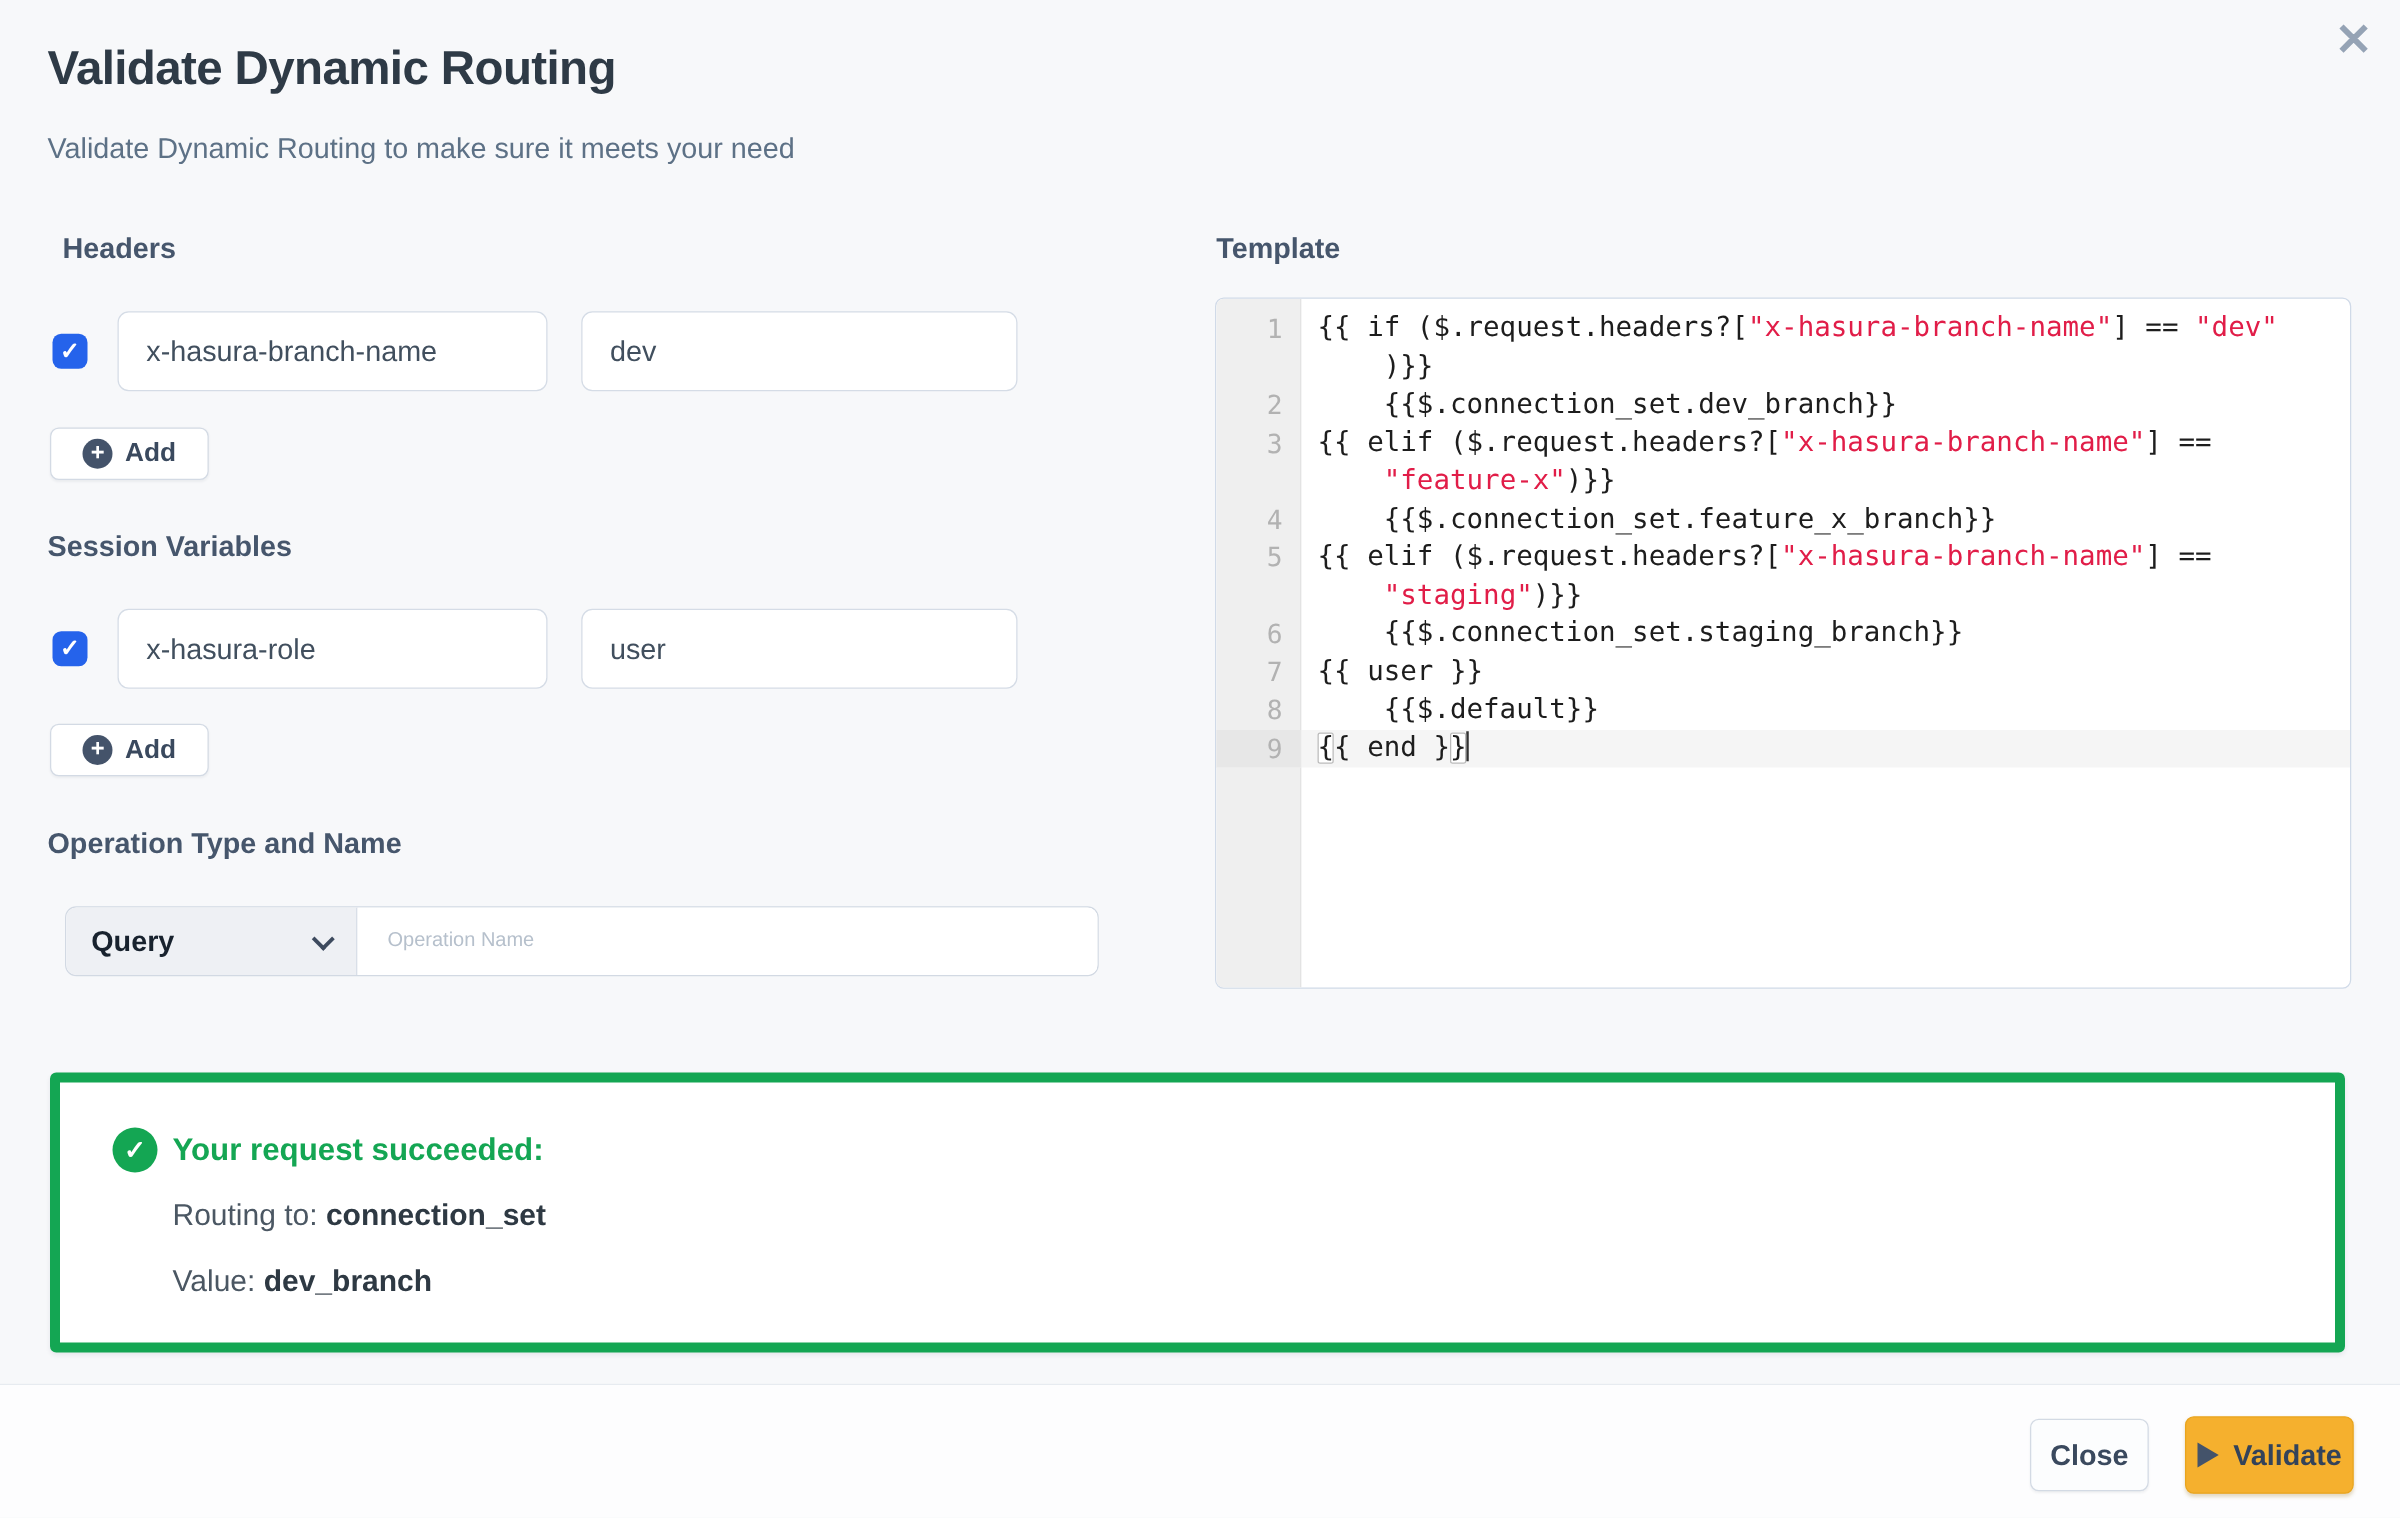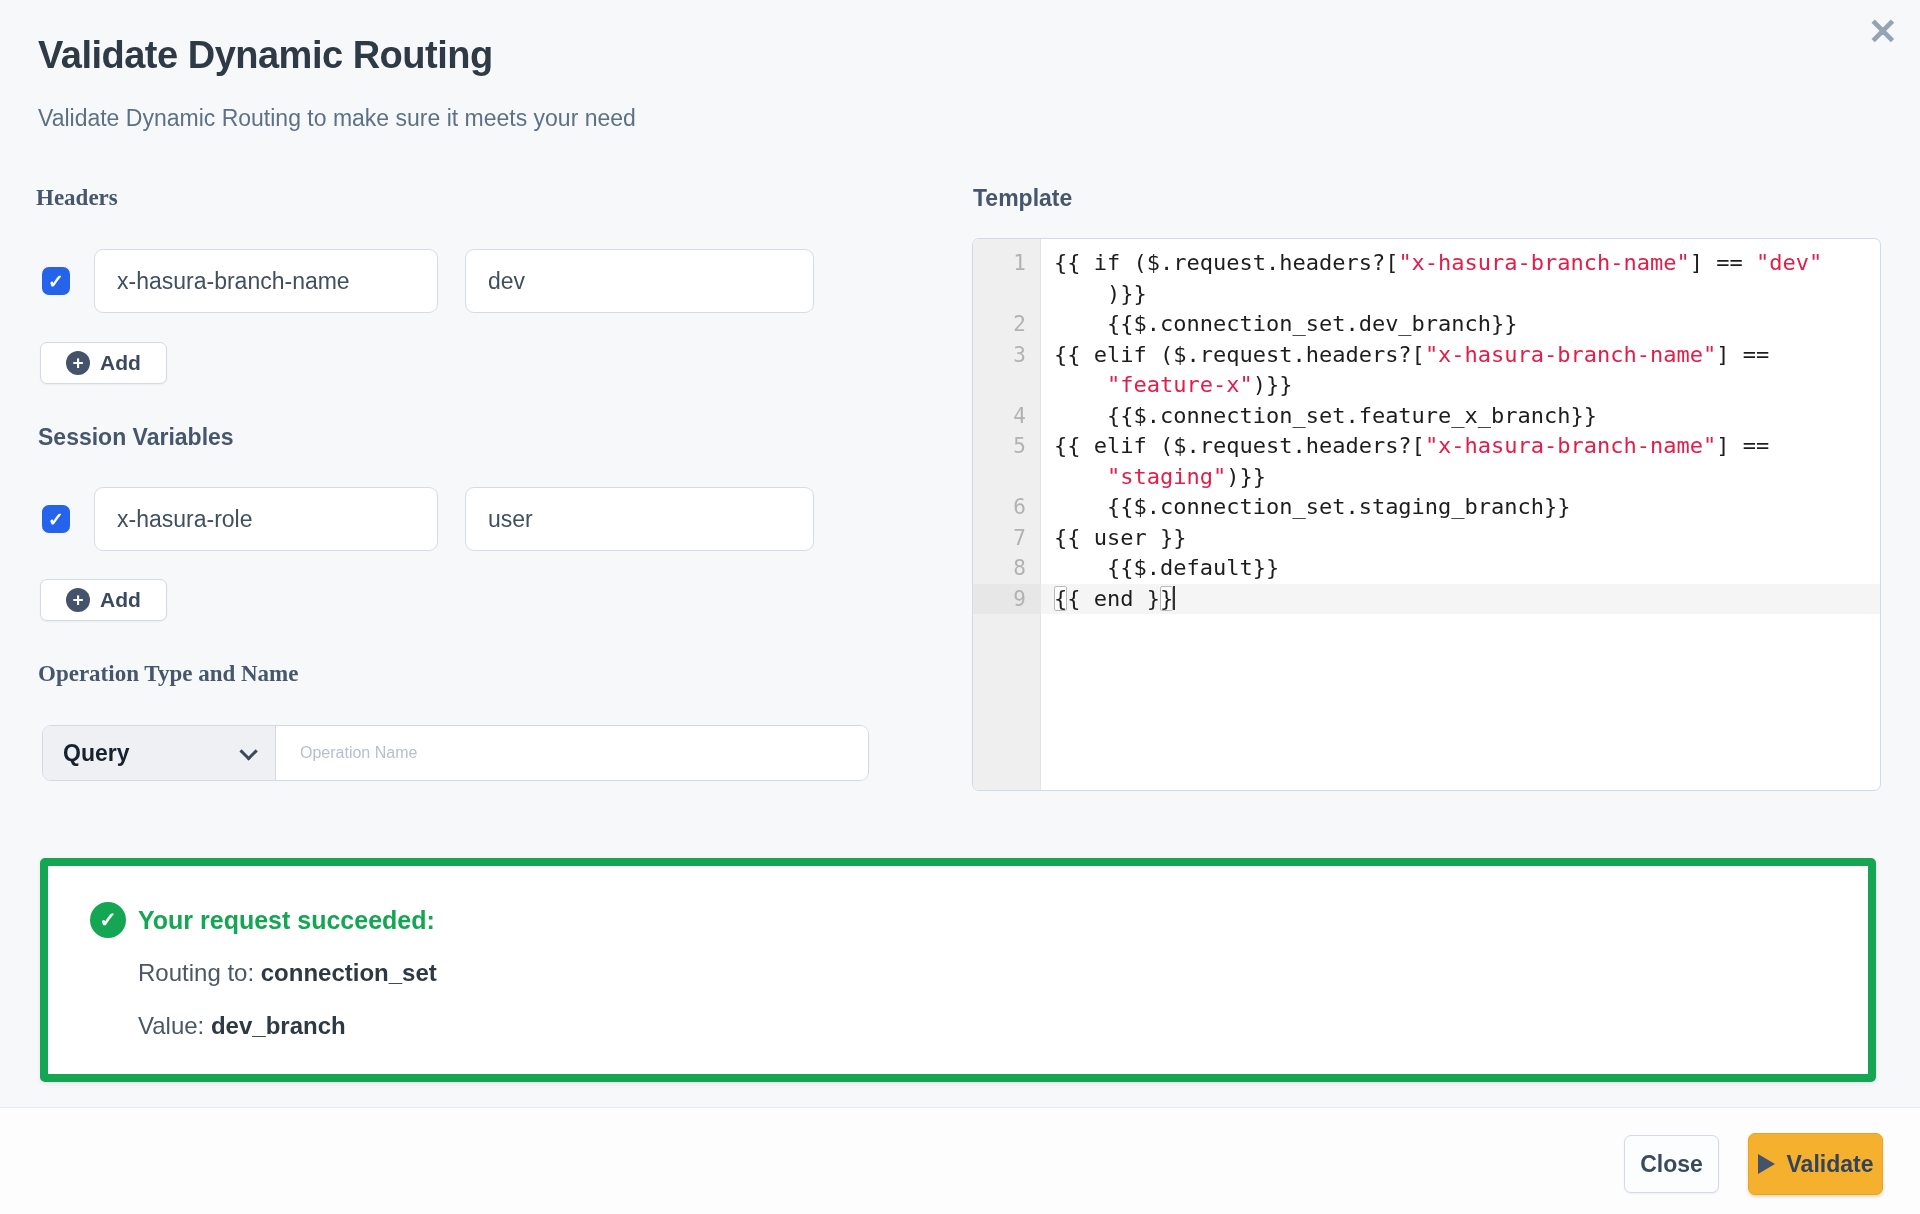--- a/index.html
+++ b/index.html
@@ -18,21 +18,21 @@
   .section-label{font-size:23px;font-weight:700;color:var(--heading);}
 
   .checkbox{width:28px;height:28px;background:var(--blue);border-radius:7px;display:flex;align-items:center;justify-content:center;color:#fff;font-size:19px;font-weight:700;cursor:pointer;}
   .txt-input{height:64px;border:1px solid #d5dce6;border-radius:9px;background:#fff;font-family:"Liberation Sans",sans-serif;font-size:23px;color:#414f5e;padding:0 22px;outline:none;}
   .txt-input::placeholder{color:#b6c0cc;}
 
   .add-btn{width:127px;height:42px;background:#fff;border:1px solid #d3dae4;border-radius:7px;display:flex;align-items:center;justify-content:center;gap:10px;cursor:pointer;box-shadow:0 1px 2px rgba(40,50,70,.06);}
   .add-btn .plus{width:24px;height:24px;border-radius:50%;background:var(--slate);color:#fff;font-size:19px;font-weight:700;display:flex;align-items:center;justify-content:center;line-height:1;padding-bottom:2px;}
   .add-btn .lbl{font-size:21px;font-weight:700;color:#3a495e;}
 
-  .op-group{left:42px;top:725px;width:827px;height:56px;border:1px solid #d2d9e3;border-radius:9px;display:flex;overflow:hidden;background:#fff;}
+  .op-group{left:52px;top:725px;width:827px;height:56px;border:1px solid #d2d9e3;border-radius:9px;display:flex;overflow:hidden;background:#fff;}
   .op-select{width:233px;background:#eef0f4;border-right:1px solid #d2d9e3;display:flex;align-items:center;justify-content:space-between;padding:0 22px 0 20px;cursor:pointer;}
   .op-select .val{font-size:23px;font-weight:700;color:#18222e;}
   .chev{width:13px;height:13px;border-right:3px solid #3d4a5e;border-bottom:3px solid #3d4a5e;transform:rotate(45deg) translateY(-3px);}
   .op-name{flex:1;border:none;font-family:"Liberation Sans",sans-serif;font-size:16px;color:#414f5e;padding:0 24px;outline:none;}
   .op-name::placeholder{color:#b6c0cc;}
 
   .editor{left:972px;top:238px;width:909px;height:553px;background:#fff;border:1px solid #d0dae8;border-radius:7px;overflow:hidden;}
   .editor .gutter-strip{position:absolute;left:0;top:0;bottom:0;width:68px;background:#efefef;border-right:1px solid #e3e3e3;}
   .code-rows{position:absolute;inset:0;padding-top:9px;font-family:"DejaVu Sans Mono",monospace;font-size:22px;line-height:30.5px;}
   .code-row{display:flex;position:relative;}
@@ -58,39 +58,39 @@
 </style>
 </head>
 <body>
 
 <div id="app">
 
   <span class="abs close-x">✕</span>
   <h1 class="abs title">Validate Dynamic Routing</h1>
   <p class="abs subtitle">Validate Dynamic Routing to make sure it meets your need</p>
 
-  <div class="abs section-label" style="left:36px;top:185px;font-family:Liberation Serif, serif;">Headers</div>
+  <div class="abs section-label" style="left:50px;top:185px;">Headers</div>
   <div class="abs checkbox" style="left:42px;top:267px;">✓</div>
   <input class="abs txt-input" style="left: 465px; top: 249px; width: 349px;" value="dev">
   <input class="abs txt-input" style="left: 94px; top: 249px; width: 344px;" value="x-hasura-branch-name">
   <div class="abs add-btn" style="left:40px;top:342px;">
     <span class="plus">+</span>
     <span class="lbl">Add</span>
   </div>
 
   <div class="abs section-label" style="left:38px;top:424px;">Session Variables</div>
   <div class="abs checkbox" style="left:42px;top:505px;">✓</div>
   <input class="abs txt-input" style="left: 94px; top: 487px; width: 344px;" value="x-hasura-role">
   <input class="abs txt-input" style="left: 465px; top: 487px; width: 349px;" value="user">
   <div class="abs add-btn" style="left:40px;top:579px;">
     <span class="plus">+</span>
     <span class="lbl">Add</span>
   </div>
 
-  <div class="abs section-label" style="left:38px;top:661px;font-family:Liberation Serif, serif;">Operation Type and Name</div>
+  <div class="abs section-label" style="left:38px;top:661px;">Operation Type and Name</div>
   <div class="abs op-group">
     <div class="op-select">
       <span class="val">Query</span>
       <span class="chev"></span>
     </div>
     <input class="op-name" placeholder="Operation Name" style="">
   </div>
 
   <div class="abs section-label" style="left:973px;top:185px;">Template</div>
   <div class="abs editor">

